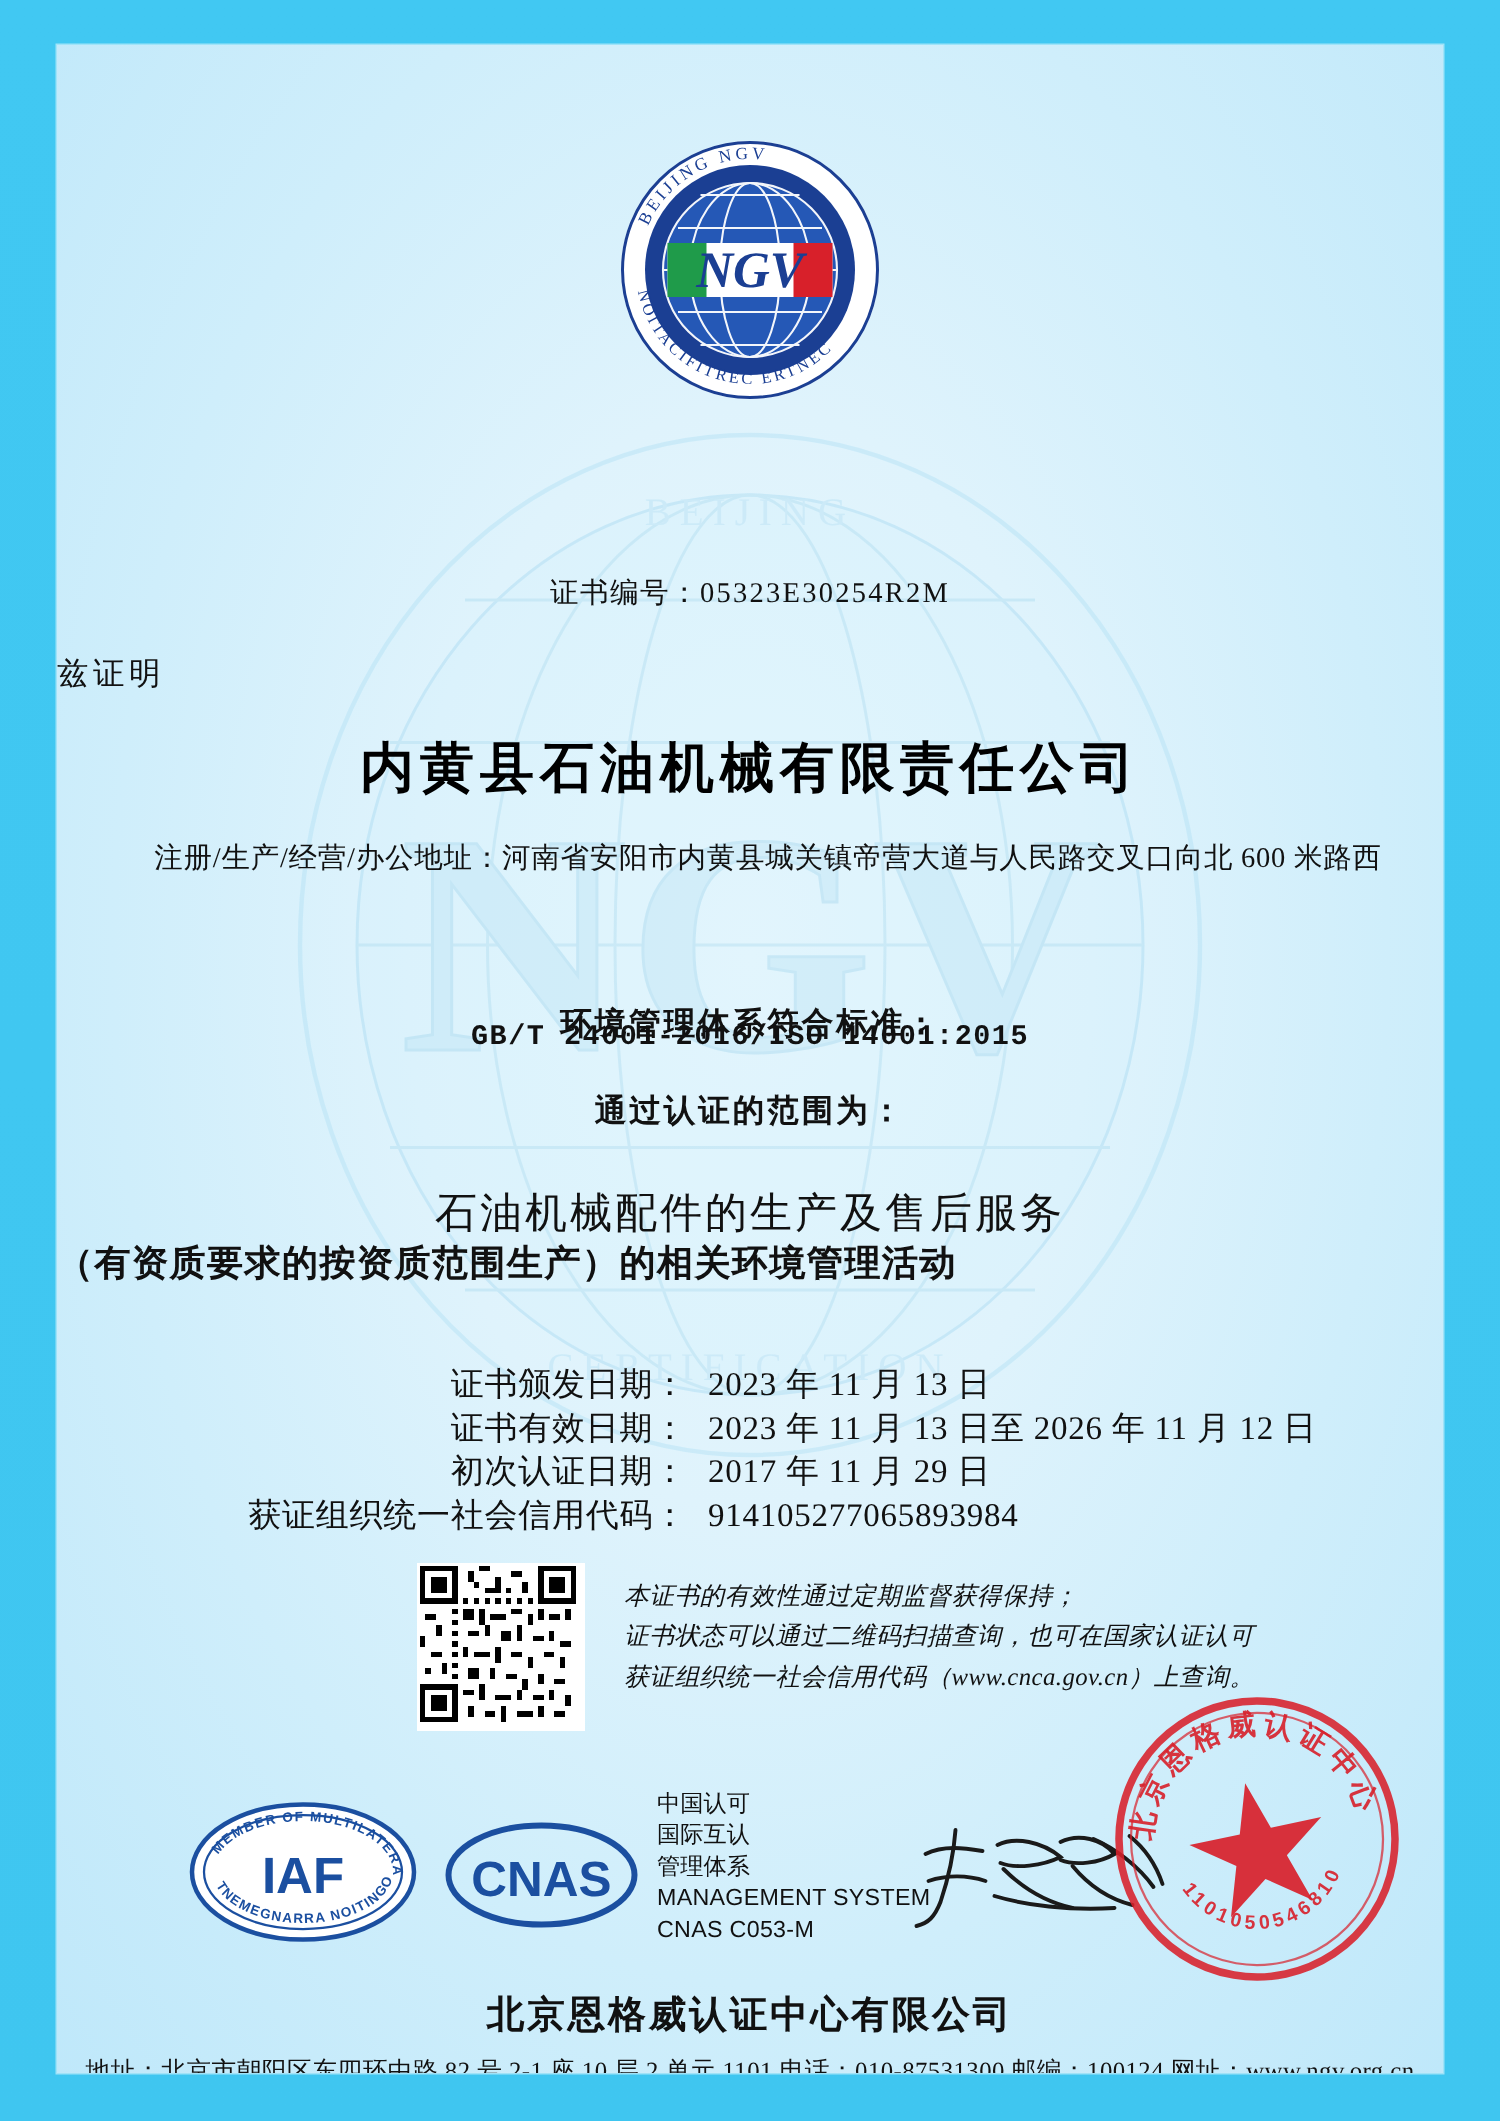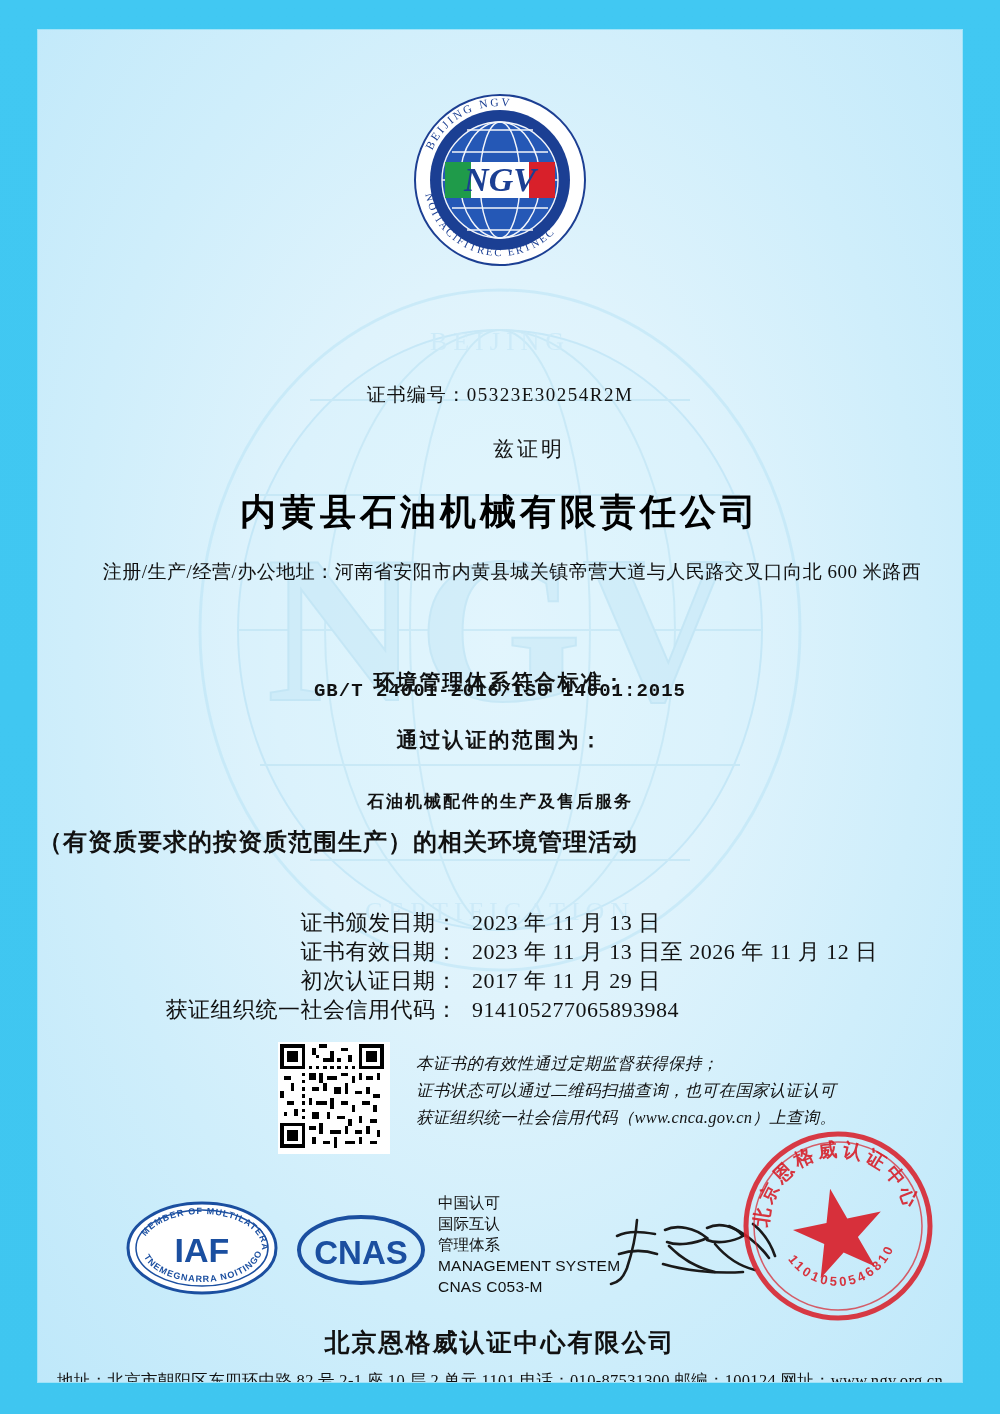--- a/index.html
+++ b/index.html
@@ -84,25 +84,24 @@
     color: #111;
     letter-spacing: 1px;
   }
   .cert-no .num { letter-spacing: 1.5px; }
 
   .hereby {
     position: absolute;
     top: 405px;
     left: 0;
     width: 100%;
-    text-align: center;
+    text-align: left;
     font-size: 21px;
     letter-spacing: 3px;
     color: #111;
-    padding-left: 29px;
   }
   .company {
     position: absolute;
     top: 458px;
     left: 0;
     width: 100%;
     text-align: center;
     font-size: 36px;
     font-weight: bold;
     letter-spacing: 4px;
@@ -153,22 +152,22 @@
     font-weight: bold;
     letter-spacing: 2px;
     color: #111;
   }
   .scope-line1 {
     position: absolute;
     top: 760px;
     left: 0;
     width: 100%;
     text-align: center;
-    font-size: 17px;
-    font-weight: bold;
+    font-size: 28px;
+    font-weight: normal;
     letter-spacing: 2px;
     color: #111;
   }
   .scope-line2 {
     position: absolute;
     top: 796px;
     left: 0;
     width: 100%;
     text-align: left;
     font-size: 24px;

